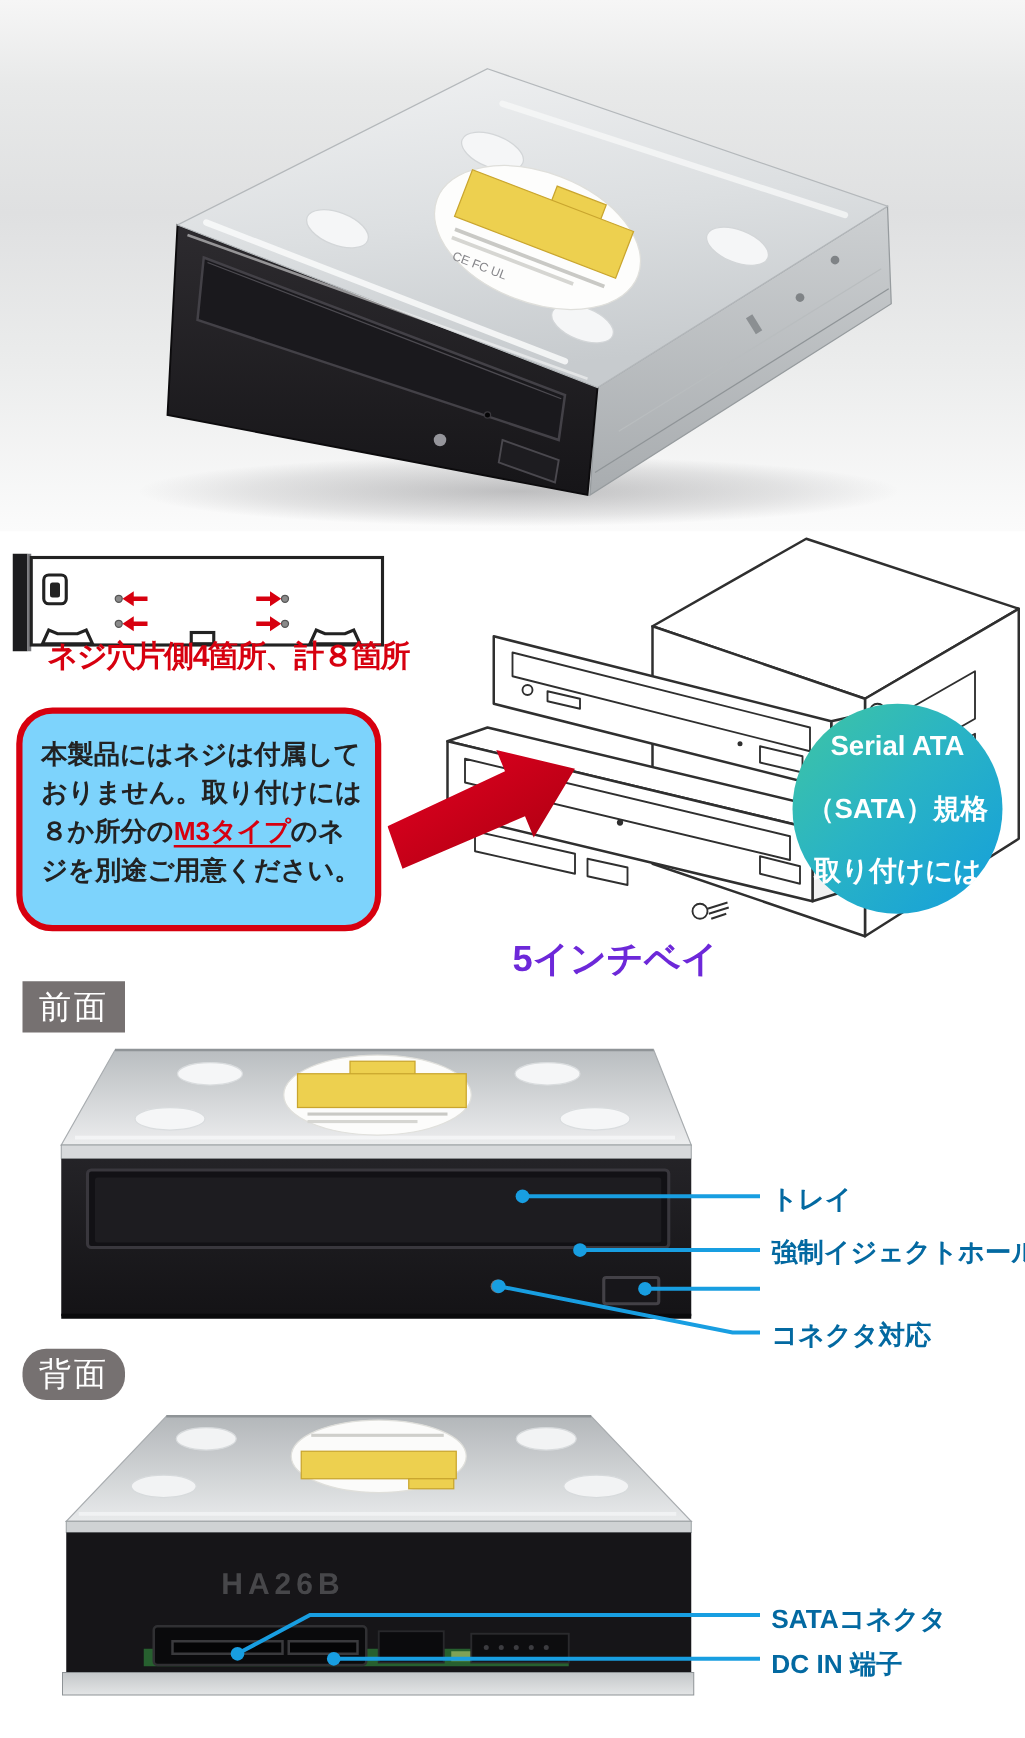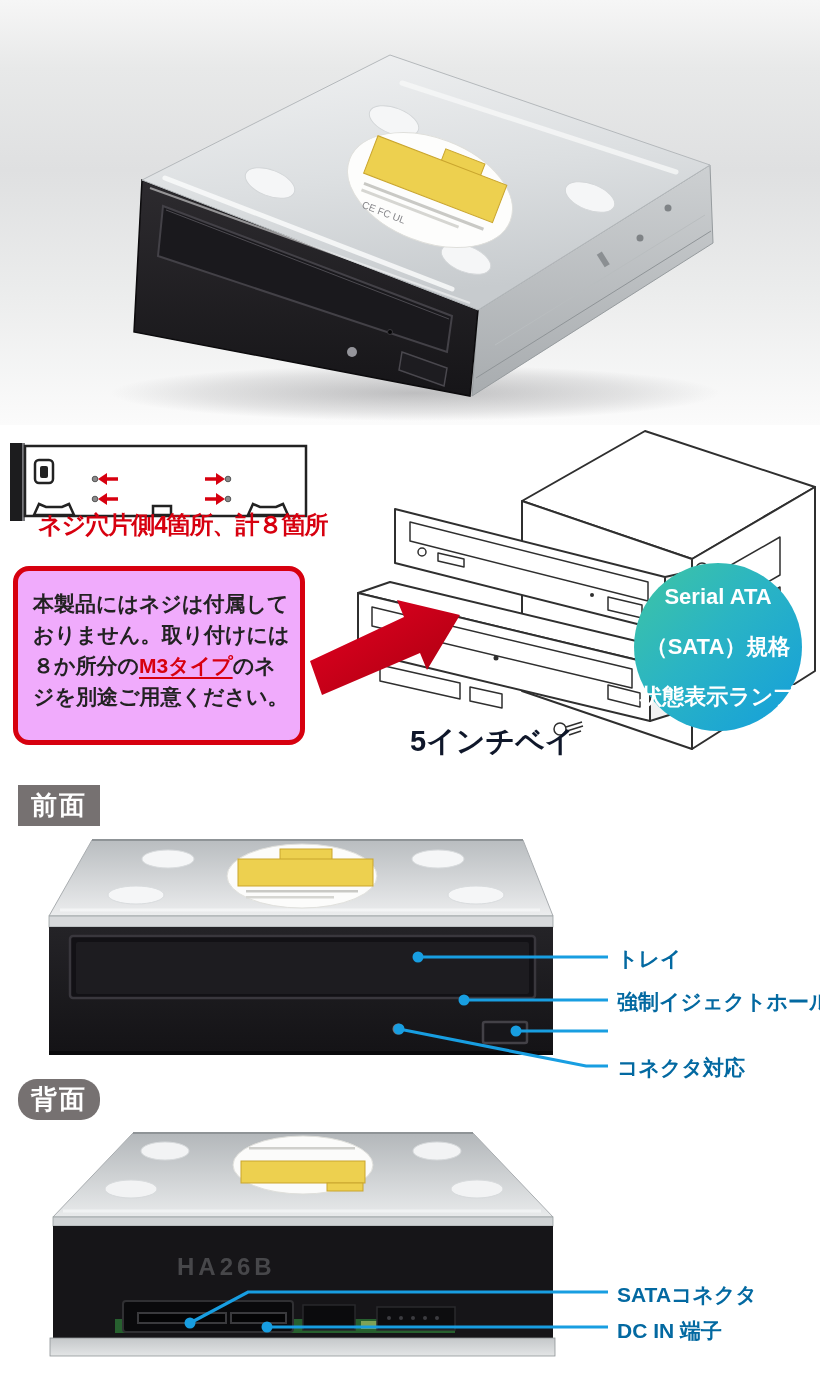--- a/index.html
+++ b/index.html
@@ -5,32 +5,32 @@
   html,body{margin:0;padding:0;background:#fff;}
   #page{position:relative;width:820px;height:1390px;background:#fff;overflow:hidden;
         font-family:"Liberation Sans","DejaVu Sans",sans-serif;}
   
   .hero{position:absolute;left:0;top:0;width:820px;height:425px;
         background:linear-gradient(180deg,#f6f6f6 0%,#e8e9e9 16%,#dfe0e1 40%,#ebecec 68%,#fbfbfb 100%);}
   
   .diagram-caption{position:absolute;left:10px;top:509px;width:310px;
         font-size:24px;font-weight:700;letter-spacing:-1px;color:var(--accent-red,#d7000f);white-space:nowrap;margin-left:28px;}
   .note-box{position:absolute;left:13px;top:566px;width:292px;height:179px;box-sizing:border-box;
-        border:5px solid var(--accent-red,#d7000f);border-radius:16px;background:#f0abfc;
+        border:5px solid var(--accent-red,#d7000f);border-radius:29px;background:#7dd3fc;
         padding:17px 10px 12px 15px;}
   .note-box p{margin:0;font-size:21px;line-height:31px;font-weight:700;color:#222;white-space:nowrap;}
   .note-em{color:var(--accent-red,#d7000f);text-decoration:underline;text-underline-offset:4px;}
-  .bay-label{position:absolute;left:410px;top:722px;font-size:29px;font-weight:700;color:#0f172a;white-space:nowrap;}
+  .bay-label{position:absolute;left:410px;top:748px;font-size:29px;font-weight:700;color:#6d28d9;white-space:nowrap;}
   .sata-badge{position:absolute;left:634px;top:563px;width:168px;height:168px;border-radius:50%;
         background:linear-gradient(135deg,var(--badge-teal-from,#3fc5a3) 0%,#2ab4c4 45%,var(--badge-teal-to,#149edc) 100%);
         display:flex;flex-direction:column;align-items:center;justify-content:center;z-index:3;gap:20px;}
   .sata-badge div{color:#fff;font-size:22px;line-height:30px;font-weight:700;white-space:nowrap;}
   
   .sec-header{position:absolute;left:18px;width:82px;height:41px;background:var(--header-gray,#767171);
-        color:#fff;font-size:26px;font-weight:700;display:flex;align-items:center;justify-content:center;
+        color:#fff;font-size:26px;font-weight:400;display:flex;align-items:center;justify-content:center;
         letter-spacing:2px;}
   #front-header{top:785px;}
   #rear-header{top:1079px;border-radius:19px;}
   
   .callout-line{stroke:var(--accent-blue,#189ee1);stroke-width:3.2;fill:none;}
   .callout-dot{fill:var(--accent-blue,#189ee1);}
   .callout-label{position:absolute;left:617px;font-size:21px;font-weight:600;color:#0369a1;white-space:nowrap;z-index:4;}
   svg{display:block;}
   .abs{position:absolute;}
 </style>
@@ -195,21 +195,21 @@
     </g>
 
     <polygon points="150,190 117,245 110,228 12,270 0,236 94,192 87,175" fill="url(#arrowG)"></polygon>
   </svg>
 
   <div class="bay-label">5インチベイ</div>
 
   <div class="sata-badge">
     <div>Serial ATA</div>
     <div>（SATA）規格</div>
-    <div>状態表示ランプ</div>
+    <div>取り付けには</div>
   </div>
 
   <div class="sec-header" id="front-header">前面</div>
 
   <svg class="abs" style="left:40px;top:832px" width="520" height="230" viewBox="0 0 520 230">
     <defs>
       <linearGradient id="fTop" x1="0" y1="0" x2="0" y2="1">
         <stop offset="0%" stop-color="#b9bdc0"></stop>
           <stop offset="100%" stop-color="#ecedee"></stop>
       </linearGradient>

